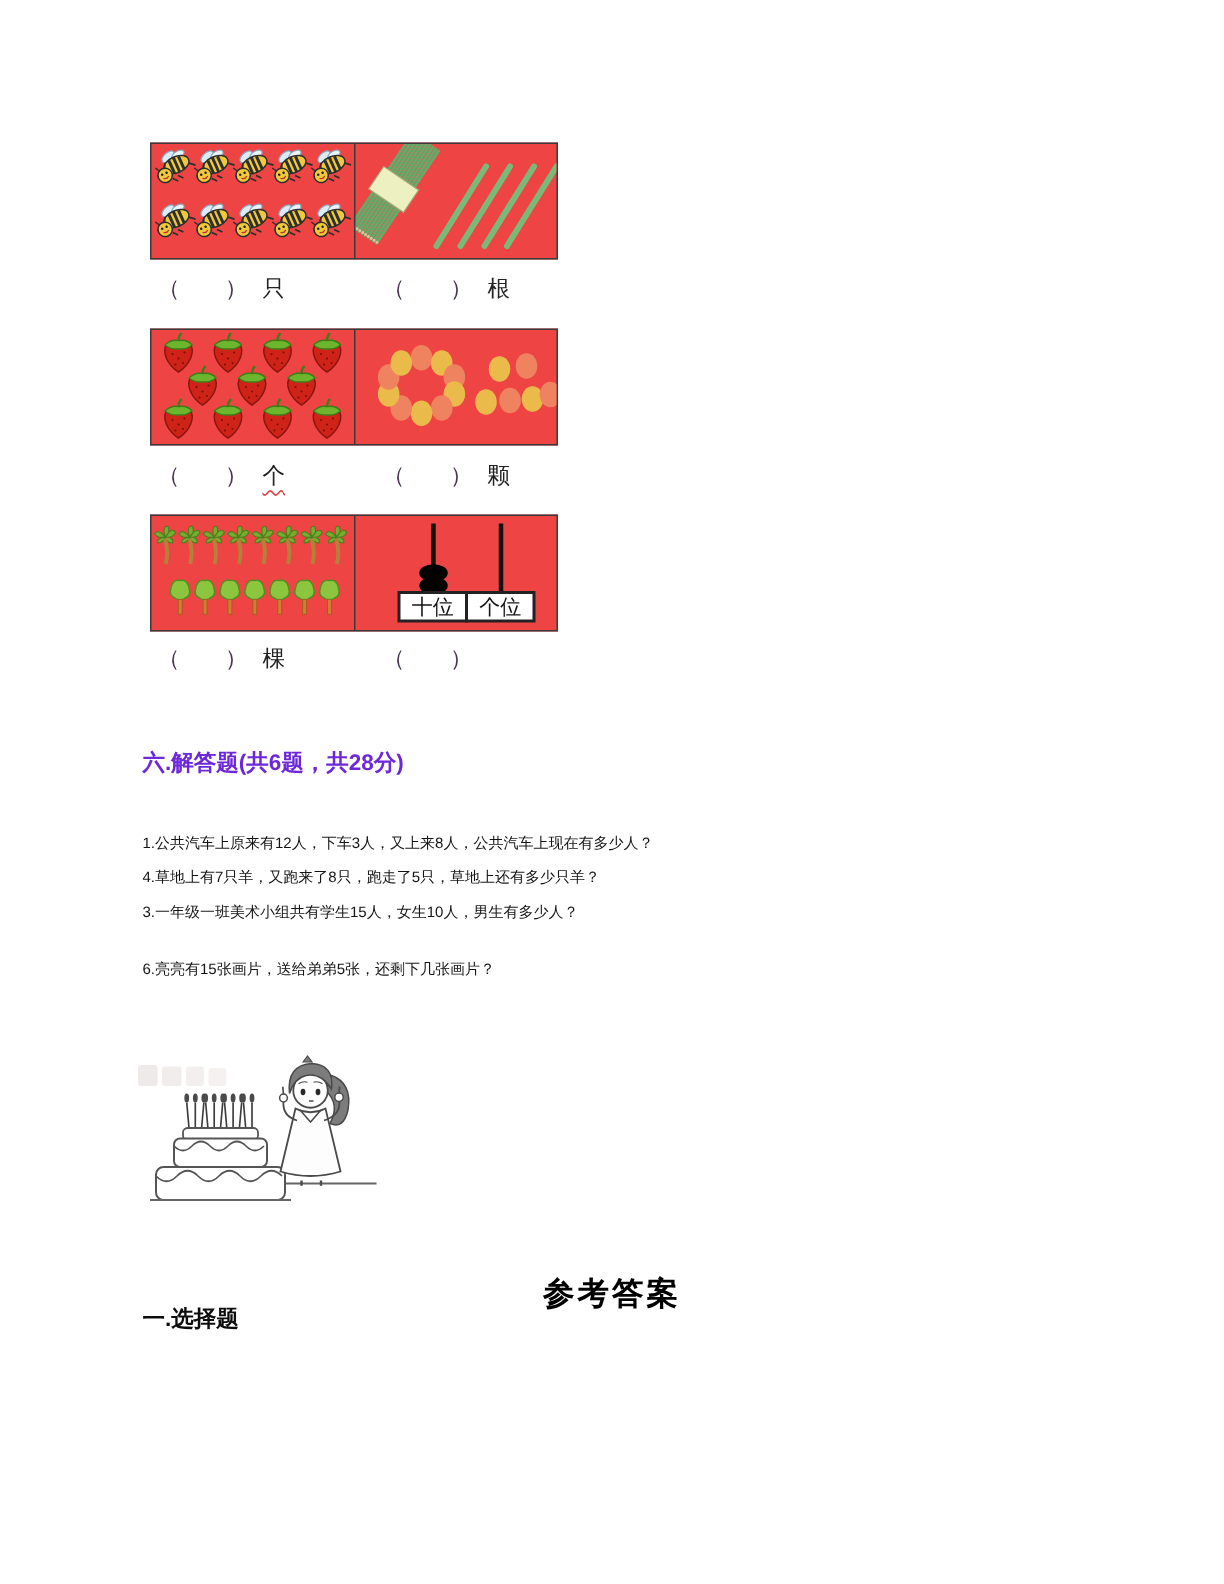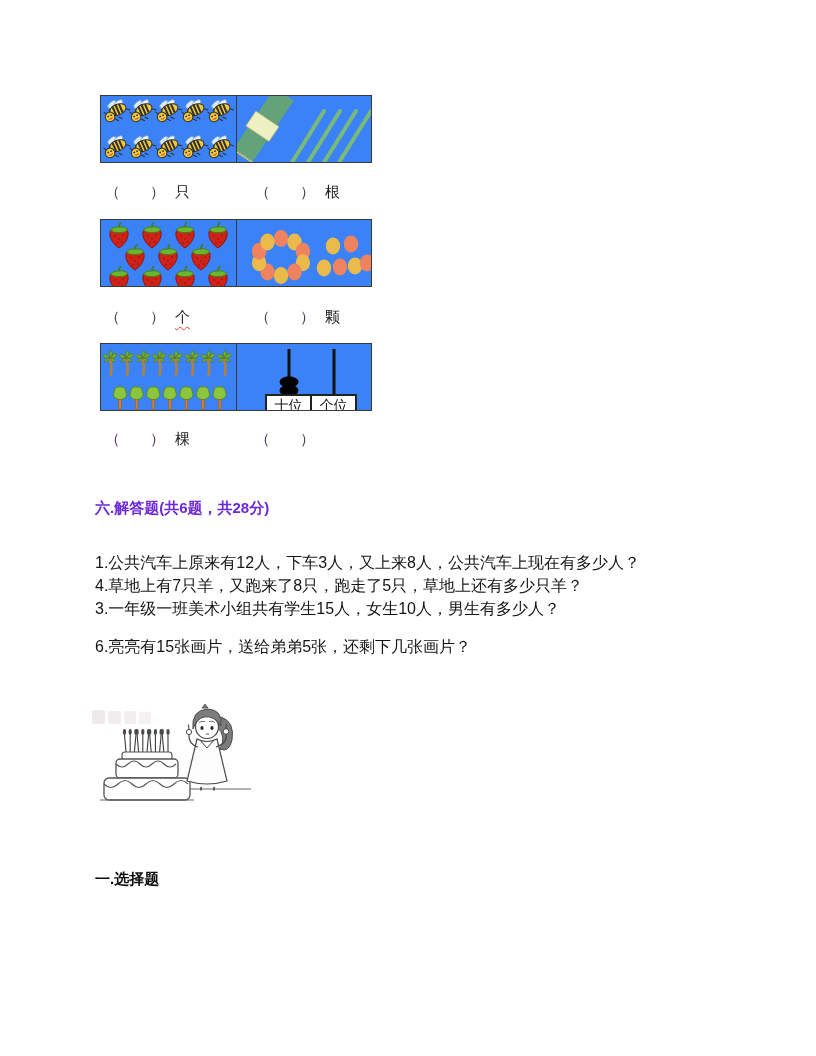--- a/index.html
+++ b/index.html
@@ -1,32 +1,32 @@
 <!DOCTYPE html>
 <html><head>
 <meta charset="utf-8">
 <style>
   html,body{margin:0;padding:0;background:#ffffff;}
   .page{position:relative;width:816px;height:1056px;background:#fff;
         font-family:"Liberation Sans",sans-serif;color:#1a1a1a;overflow:hidden;}
   
-  .ctable{position:absolute;left:100px;width:272px;height:68px;
-          border:1.5px solid #3a3a3a;display:flex;box-sizing:border-box;background:#3b82f6;}
+  .ctable{position:absolute;left:100px;width:272px;height:78px;
+          border:1.5px solid #3a3a3a;display:flex;box-sizing:border-box;background:#ef4444;}
   .cell{flex:1;border-right:1.5px solid #3a3a3a;position:relative;overflow:hidden;}
   .cell:last-child{border-right:none;}
   .cell svg{display:block;}
   
   .label-row{position:absolute;left:100px;width:310px;height:24px;font-size:15px;}
   .lab{position:absolute;top:0;white-space:nowrap;color:#4a3550;}
   .lab .unit{margin-left:10px;color:#222;}
   .wavy{text-decoration:underline;text-decoration-style:wavy;
         text-decoration-color:#e04040;text-underline-offset:4px;text-decoration-thickness:1px;}
   
   .h-six{position:absolute;left:95px;top:499px;font-size:15px;font-weight:bold;color:#6d28d9;}
-  .probs{position:absolute;left:95px;font-size:16px;color:#141414;white-space:nowrap;}
+  .probs{position:absolute;left:95px;font-size:10px;color:#141414;white-space:nowrap;}
   #probs1{top:551px;line-height:23px;}
   #probs2{top:636px;line-height:21px;}
   .ans-title{position:absolute;left:0;top:848px;width:100%;text-align:center;
              font-size:21px;font-weight:bold;letter-spacing:2px;color:#000;}
   .ans-sec{position:absolute;left:95px;top:870px;font-size:15px;font-weight:bold;color:#0d0d0d;}
   .scene{position:absolute;left:88px;top:702px;}
 </style>
 </head>
 <body>
 
@@ -396,14 +396,15 @@
         <path d="M112,38 L119,46 L126,38" fill="none" stroke="#4a4a4a" stroke-width="1"></path>
         <path d="M110,45 Q100,42 101,32" fill="none" stroke="#4a4a4a" stroke-width="1.2"></path>
         <circle cx="101" cy="30" r="2.6" fill="#fff" stroke="#4a4a4a" stroke-width="1"></circle>
         <path d="M101,27.5 l-0.5,-5" stroke="#4a4a4a" stroke-width="1.1"></path>
         <path d="M128,45 Q140,41 138,31" fill="none" stroke="#4a4a4a" stroke-width="1.2"></path>
         <circle cx="138" cy="29.5" r="2.8" fill="#fff" stroke="#4a4a4a" stroke-width="1"></circle>
         <path d="M138,26.8 l0.4,-4.5" stroke="#4a4a4a" stroke-width="1.1"></path>
         <path d="M113,85 v3.5 M126,85 v3.5" stroke="#4a4a4a" stroke-width="1.6"></path>
       </svg></div>
 
+  <div class="ans-title">参考答案</div>
   <div class="ans-sec">一.选择题</div>
 </div>
 
 </body></html>

